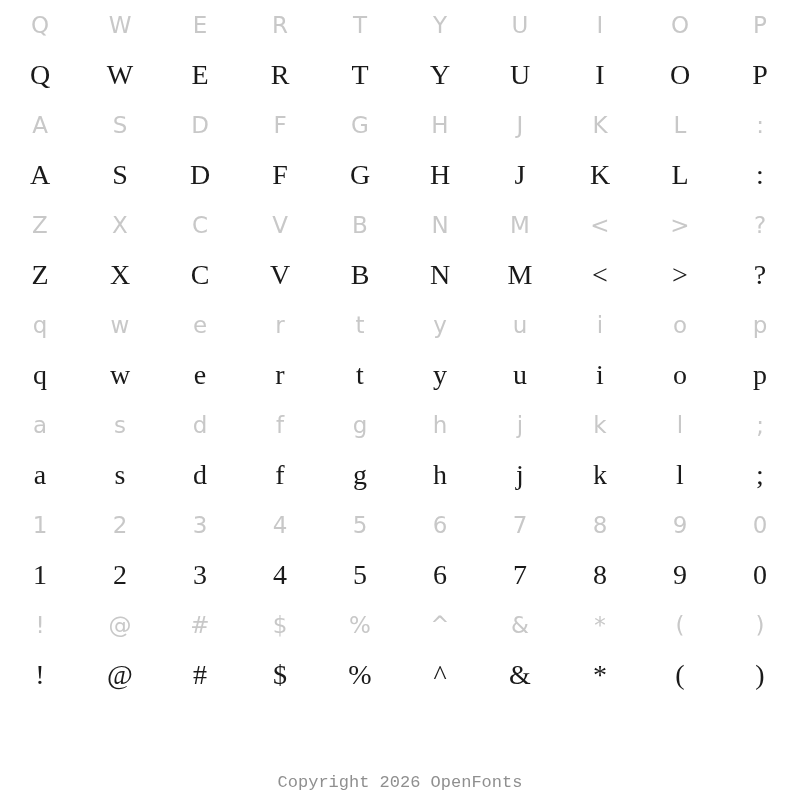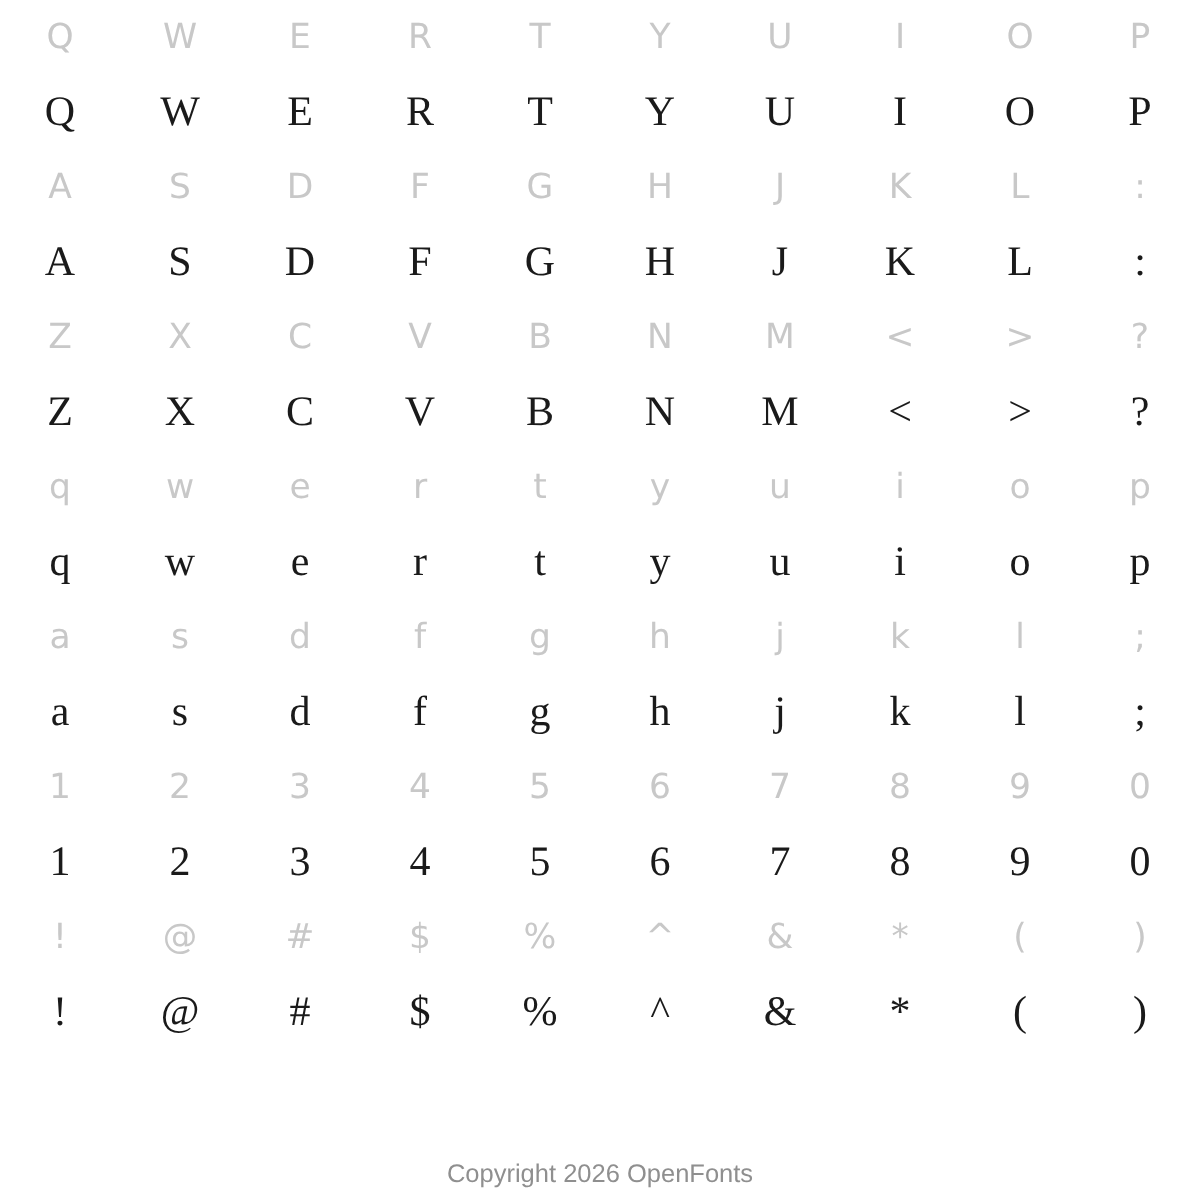--- a/index.html
+++ b/index.html
@@ -53,21 +53,21 @@
   }
   .pair {
     margin-bottom: 0px;
   }
   .copyright {
     position: absolute;
     left: 0;
     top: 785px;
     width: 800px;
     text-align: center;
-    font-family: Liberation Sans, sans-serif;
+    font-family: Liberation Mono, monospace;
     font-size: 17px;
     color: #8f8f8f;
     transform: translateY(-12px);
   }
 </style>
 </head>
 <body>
 
 <div id="page">
 

